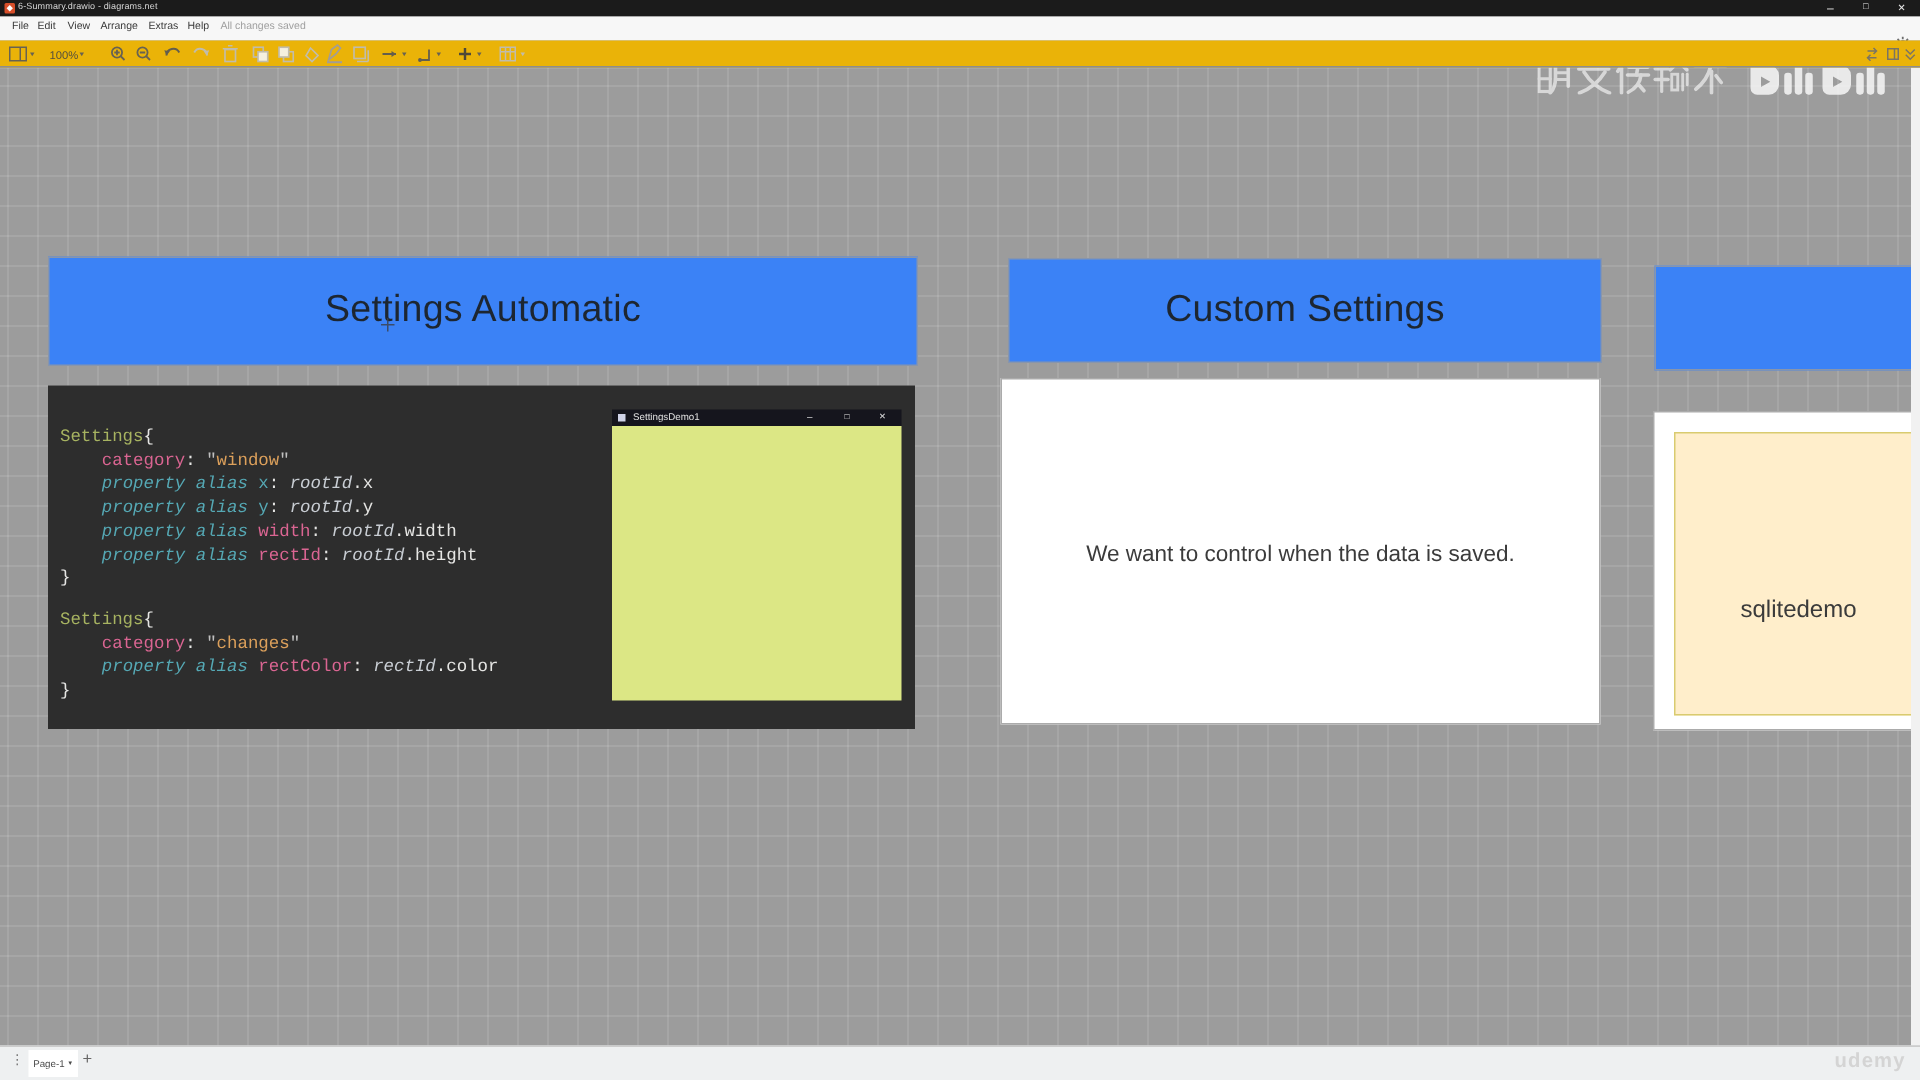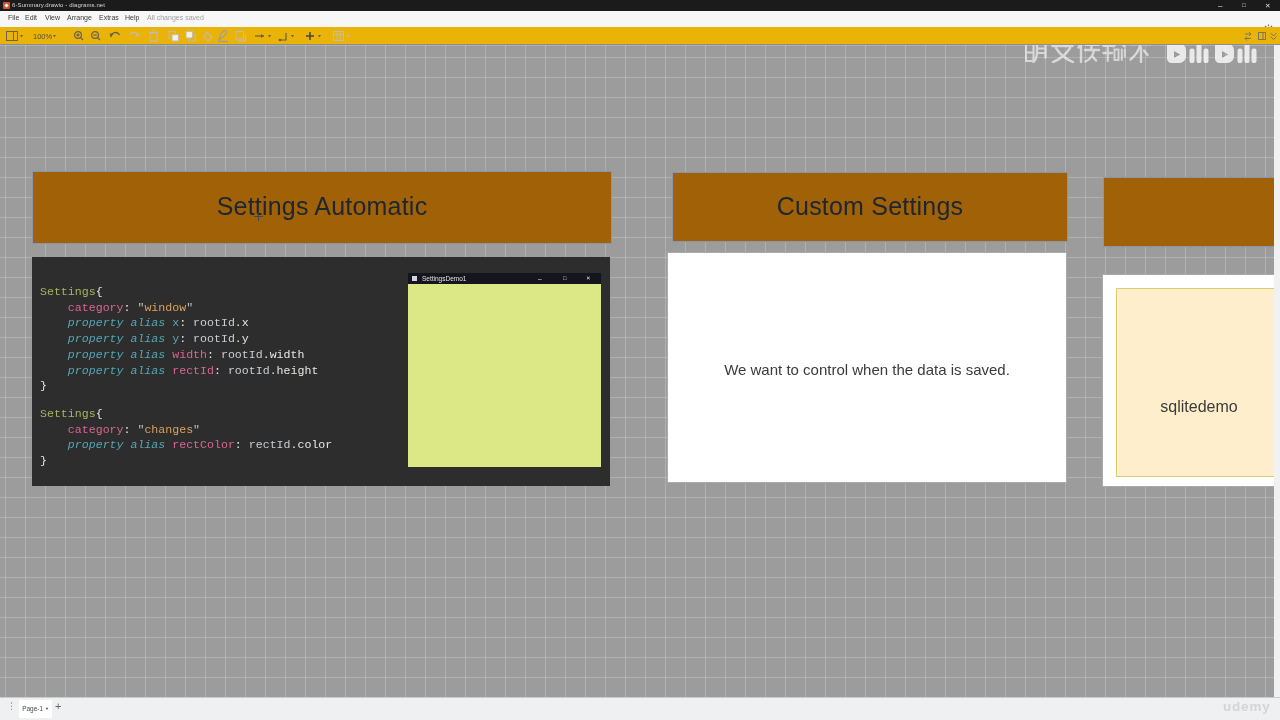--- a/index.html
+++ b/index.html
@@ -15,34 +15,34 @@
   #toolbar { position:absolute; left:0; top:27px; width:1280px; height:18px; background:#eab308; border-bottom:1px solid #8d8d8d; }
   #canvas { position:absolute; left:0; top:45px; width:1280px; height:652px; background-color:#9c9c9c;
     background-image:
       repeating-linear-gradient(to right, rgba(255,255,255,0.20) 0 1px, transparent 1px 20px),
       repeating-linear-gradient(to bottom, rgba(255,255,255,0.20) 0 1px, transparent 1px 20px);
     background-position:5px 12px;
   }
   #bottombar { position:absolute; left:0; top:697px; width:1280px; height:23px; background:#eef0f1; border-top:1px solid #cccccc; }
   #pagetab { position:absolute; left:19px; top:2px; width:33px; height:18px; background:#ffffff; font-size:6.5px; color:#4a4a4a; text-align:center; line-height:18px; }
   
-  .bluebox { position:absolute; background:#a16207; border:1px solid #8795ad; }
+  .bluebox { position:absolute; background:#3b82f6; border:1px solid #8795ad; }
   #box1 { left:32px; top:171px; width:580px; height:73px; }
   #box2 { left:672px; top:172px; width:396px; height:70px; }
   #box3 { left:1103px; top:177px; width:172px; height:70px; }
   .bigtitle { width:100%; text-align:center; color:#1d2631; font-size:25px; letter-spacing:0.2px; }
   #codebox { position:absolute; left:32px; top:257px; width:578px; height:229px; background:#2d2d2d; }
   pre.code { position:absolute; font-family:"Liberation Mono", monospace; font-size:11.6px; line-height:15.7px; color:#d9d9d9; }
   .kw  { color:#a7b361; }           
   .pk  { color:#da6592; }           
   .str { color:#dca05b; }           
   .qt  { color:#c0c0c0; }           
   .pa  { color:#55a8b4; font-style:italic; } 
   .pn  { color:#55a8b4; }           
-  .id  { color:#c9ced4; } 
+  .id  { color:#c9ced4; font-style:italic; } 
   .wh  { color:#e6e6e4; }
   #qwin { position:absolute; left:408px; top:273px; width:193px; height:194px; }
   #qwintitle { position:absolute; left:0; top:0; width:100%; height:11px; background:#15151d; color:#e0e0e0; font-size:6.5px; line-height:11px; }
   #qwinbody { position:absolute; left:0; top:11px; width:100%; height:183px; background:#dce785; }
   #panel2 { position:absolute; left:667px; top:252px; width:400px; height:231px; background:#ffffff; border:1px solid #ababab; }
   #panel2 .msg { position:absolute; left:0; top:108px; width:100%; text-align:center; font-size:15px; color:#3b3b3b; }
   #panel3 { position:absolute; left:1102px; top:274px; width:178px; height:213px; background:#ffffff; border:1px solid #ababab; border-right:none; }
   #table3 { position:absolute; left:1116px; top:288px; width:166px; height:189px; background:#ffeecb; border:1px solid #d9cb70; }
   #table3 .hdr { position:absolute; left:0; top:0; width:100%; height:39px; border-bottom:1px solid #d9cb70; text-align:center; line-height:39px; font-size:12.5px; color:#3b3b3b; }
   #table3 .bodytxt { position:absolute; left:0; top:109px; width:100%; text-align:center; font-size:16px; color:#3b3b3b; }

